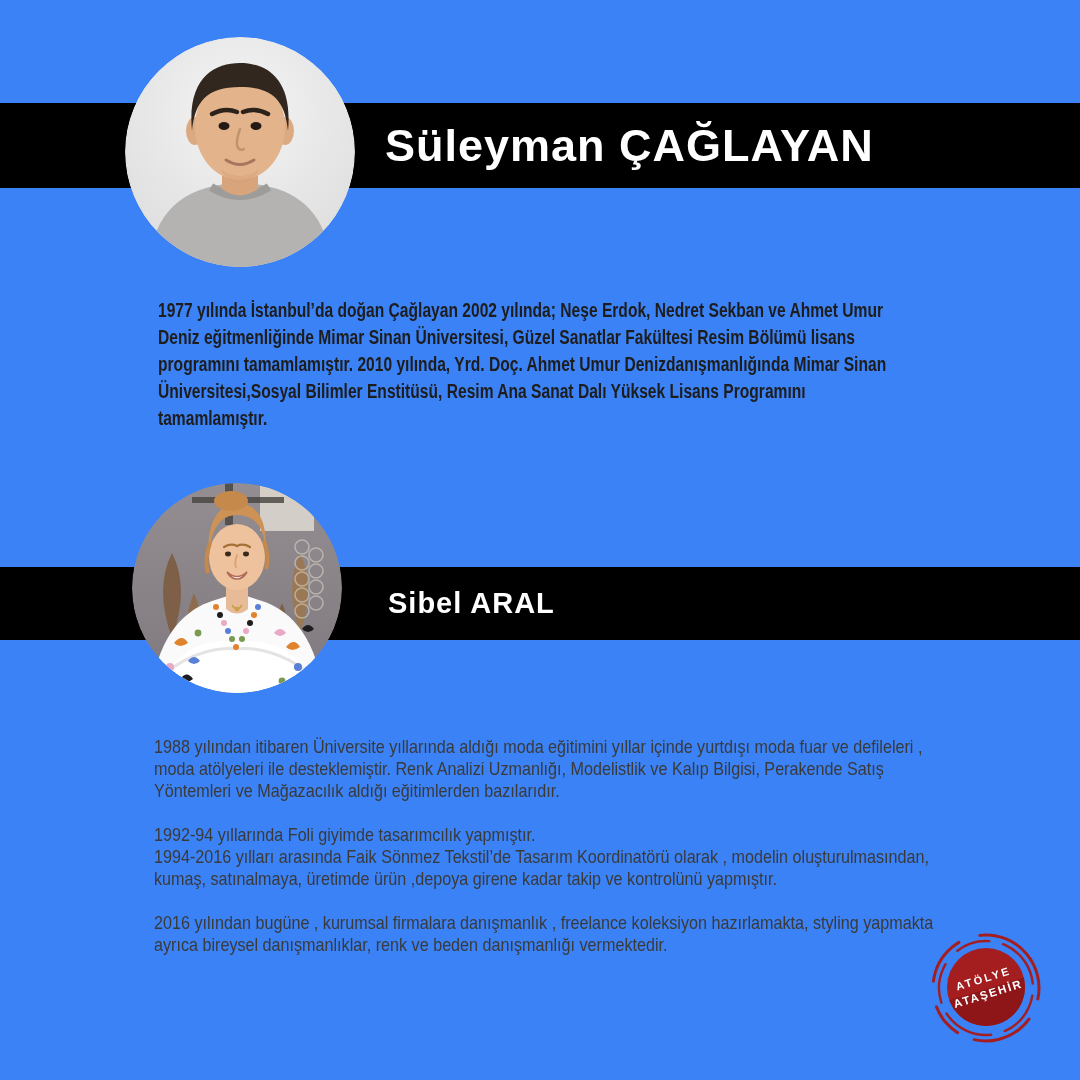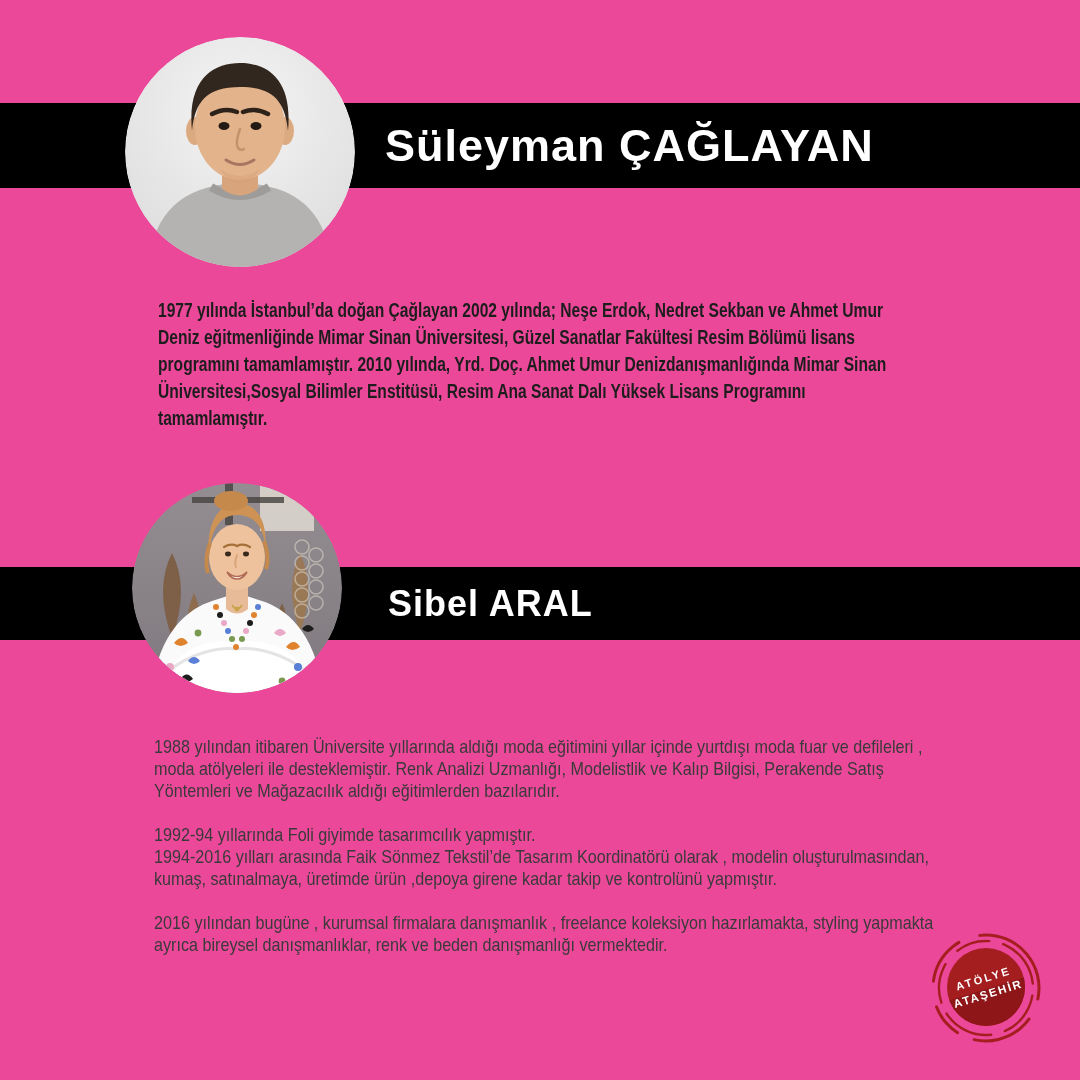--- a/index.html
+++ b/index.html
@@ -1,29 +1,29 @@
 <!DOCTYPE html>
 <html><head>
 <meta charset="utf-8">
 <style>
   html,body { margin:0; padding:0; background:#ffffff; }
   .canvas {
     position:relative; width:1080px; height:1080px;
-    background:#ec4899; overflow:hidden;
+    background:#3b82f6; overflow:hidden;
     font-family:"Liberation Sans", sans-serif;
   }
   .banner { position:absolute; left:0; width:1080px; background:#000000; }
   .banner1 { top:103px; height:85px; }
   .banner2 { top:567px; height:73px; }
   .banner-name {
     position:absolute; color:#ffffff; font-weight:700; letter-spacing:1px;
     white-space:nowrap;
   }
   .name1 { left:385px; top:103px; height:85px; line-height:85px; font-size:45px; }
-  .name2 { left:388px; top:567px; height:73px; line-height:73px; font-size:36px; }
+  .name2 { left:388px; top:567px; height:73px; line-height:73px; font-size:29px; }
   .avatar {
     position:absolute; border-radius:50%; overflow:hidden; z-index:3;
   }
   .avatar1 { left:125px; top:37px;  width:230px; height:230px; }
   .avatar2 { left:132px; top:483px; width:210px; height:210px; }
   .avatar svg { display:block; width:100%; height:100%; }
   .bio-bold {
     position:absolute; left:158px; top:297px; width:935px;
     transform:scaleX(0.80); transform-origin:0 0;
     font-size:19.5px; font-weight:700; line-height:27px; color:#1d1d1d;

